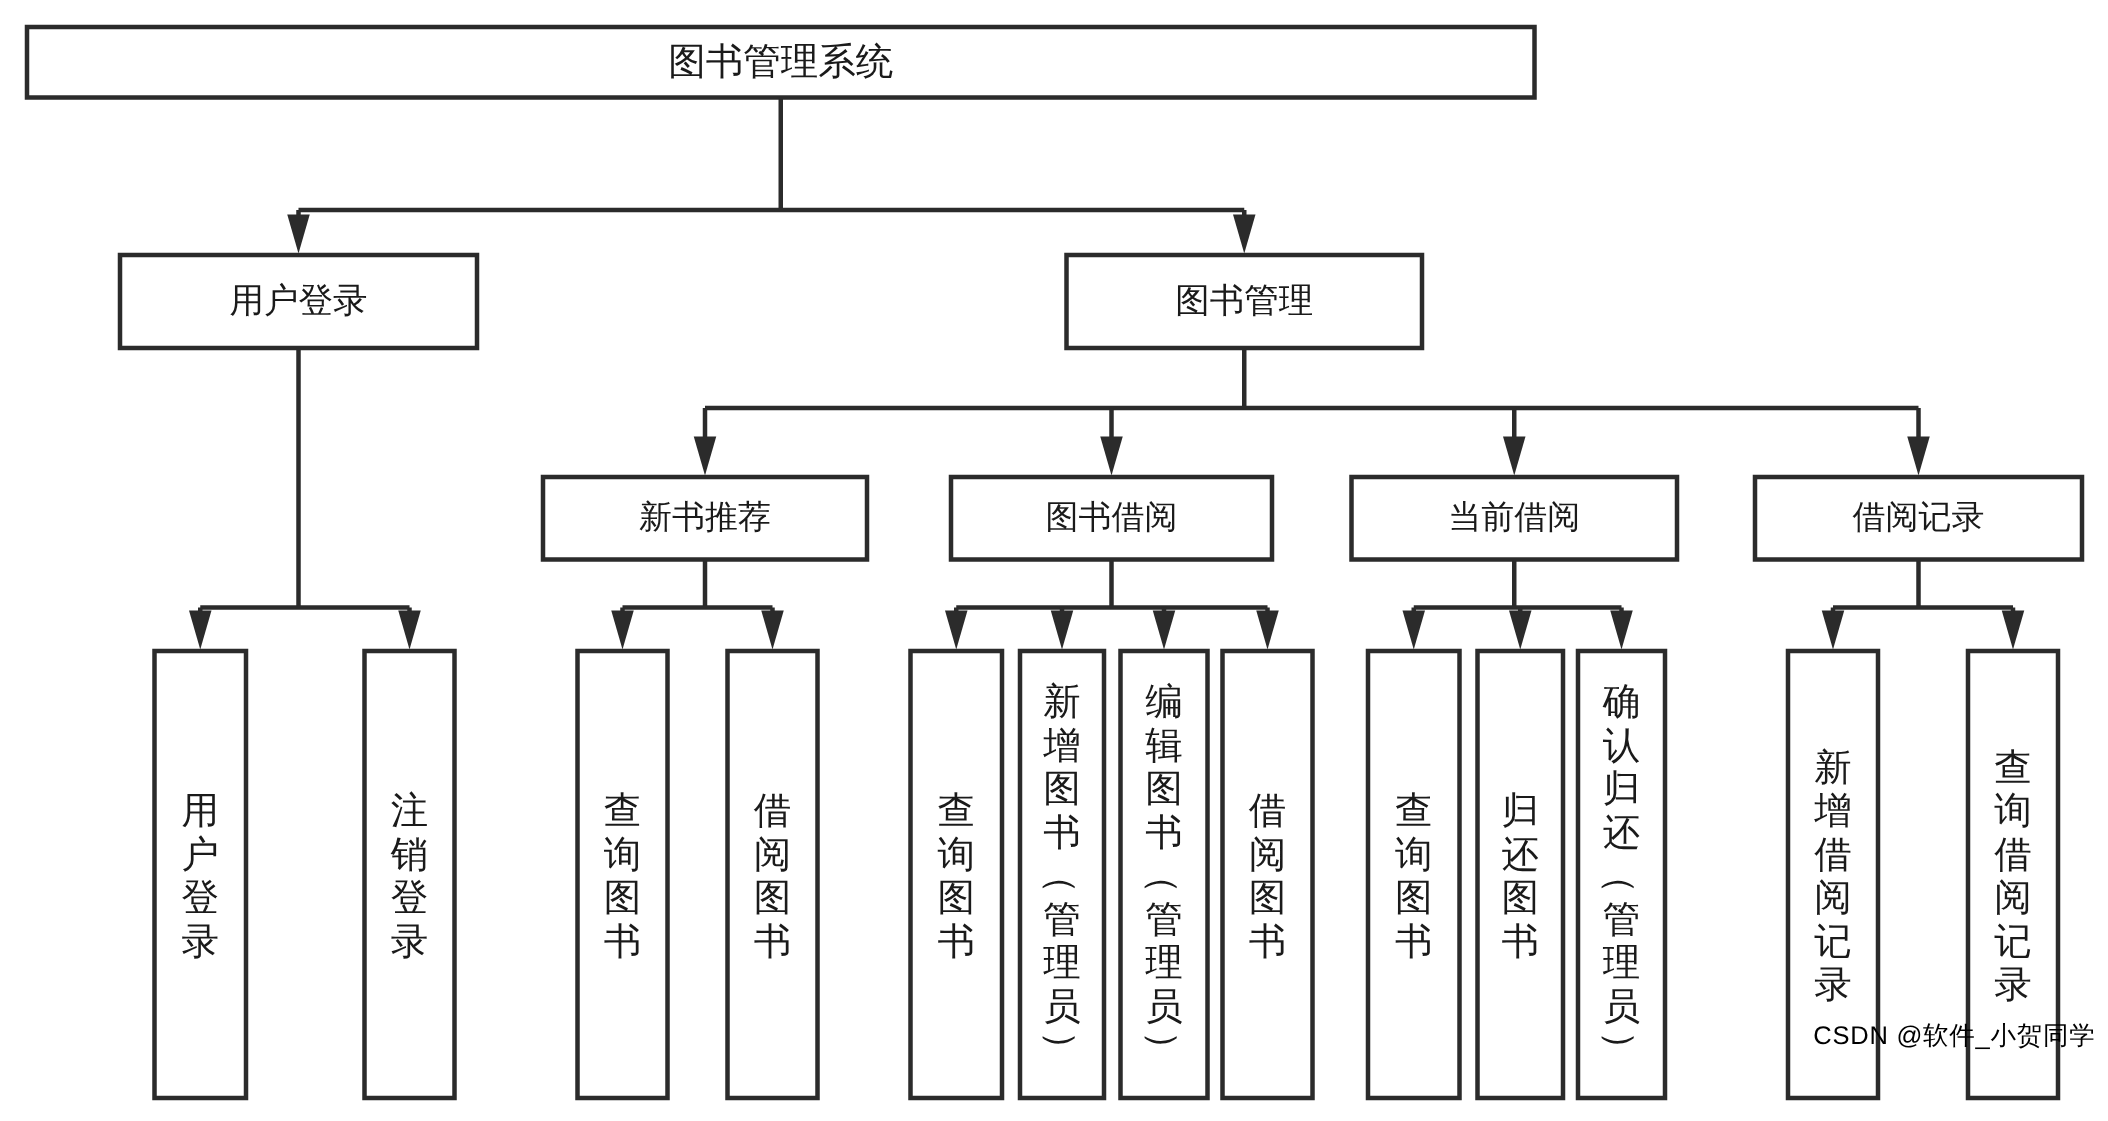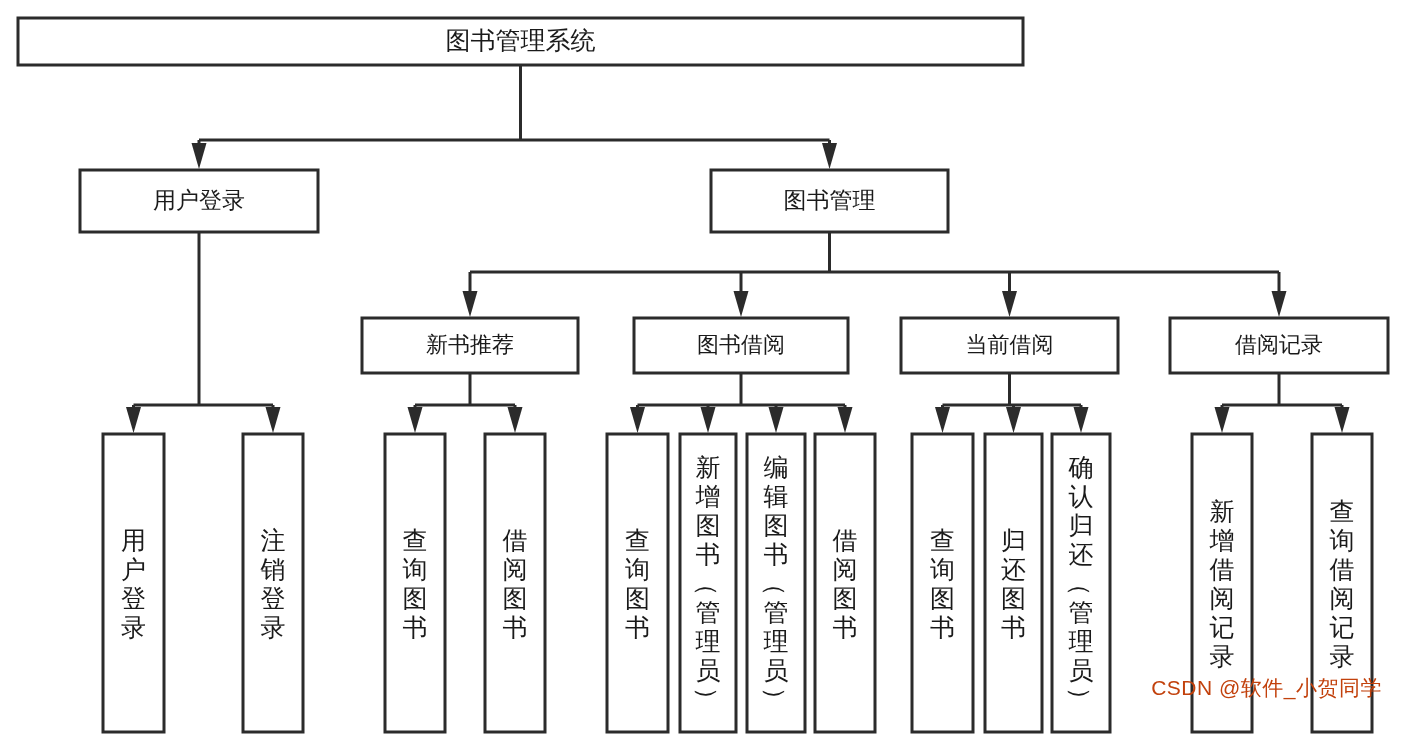--- a/index.html
+++ b/index.html
@@ -49,25 +49,25 @@
     text-anchor: middle;
     dominant-baseline: middle;
   }
   .node-label-v {
     font-family: "Liberation Sans", "DejaVu Sans", sans-serif;
     fill: #1a1a1a;
     text-anchor: middle;
   }
   .watermark {
     position: absolute;
-    right: 23px;
+    right: 8px;
     bottom: 3px;
     font-family: "Liberation Sans", "DejaVu Sans", sans-serif;
-    font-size: 21px;
-    color: #c2410c;
+    font-size: 17px;
+    color: #000000;
     letter-spacing: 0.5px;
     white-space: nowrap;
     user-select: none;
   }
 </style>
 </head>
 <body>
 
 <div id="diagram-root">
   <svg id="flow-svg" viewBox="0 0 1405 747">

